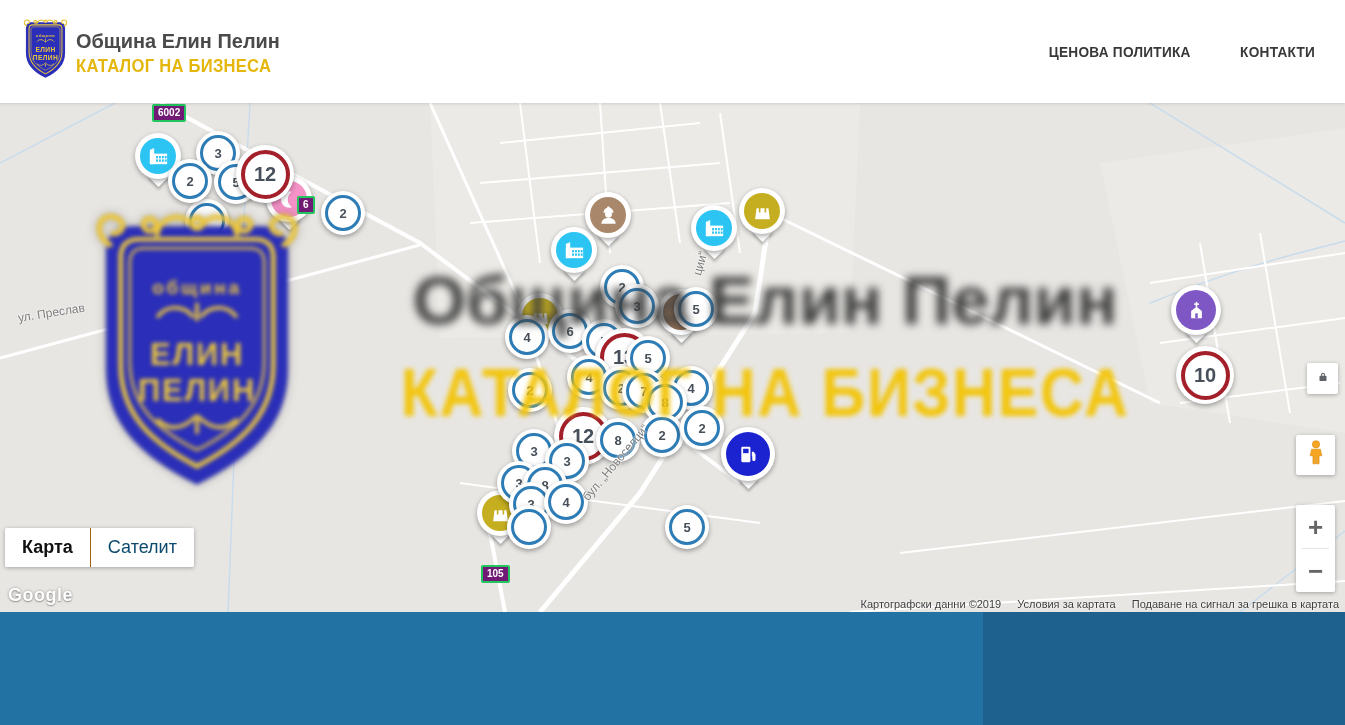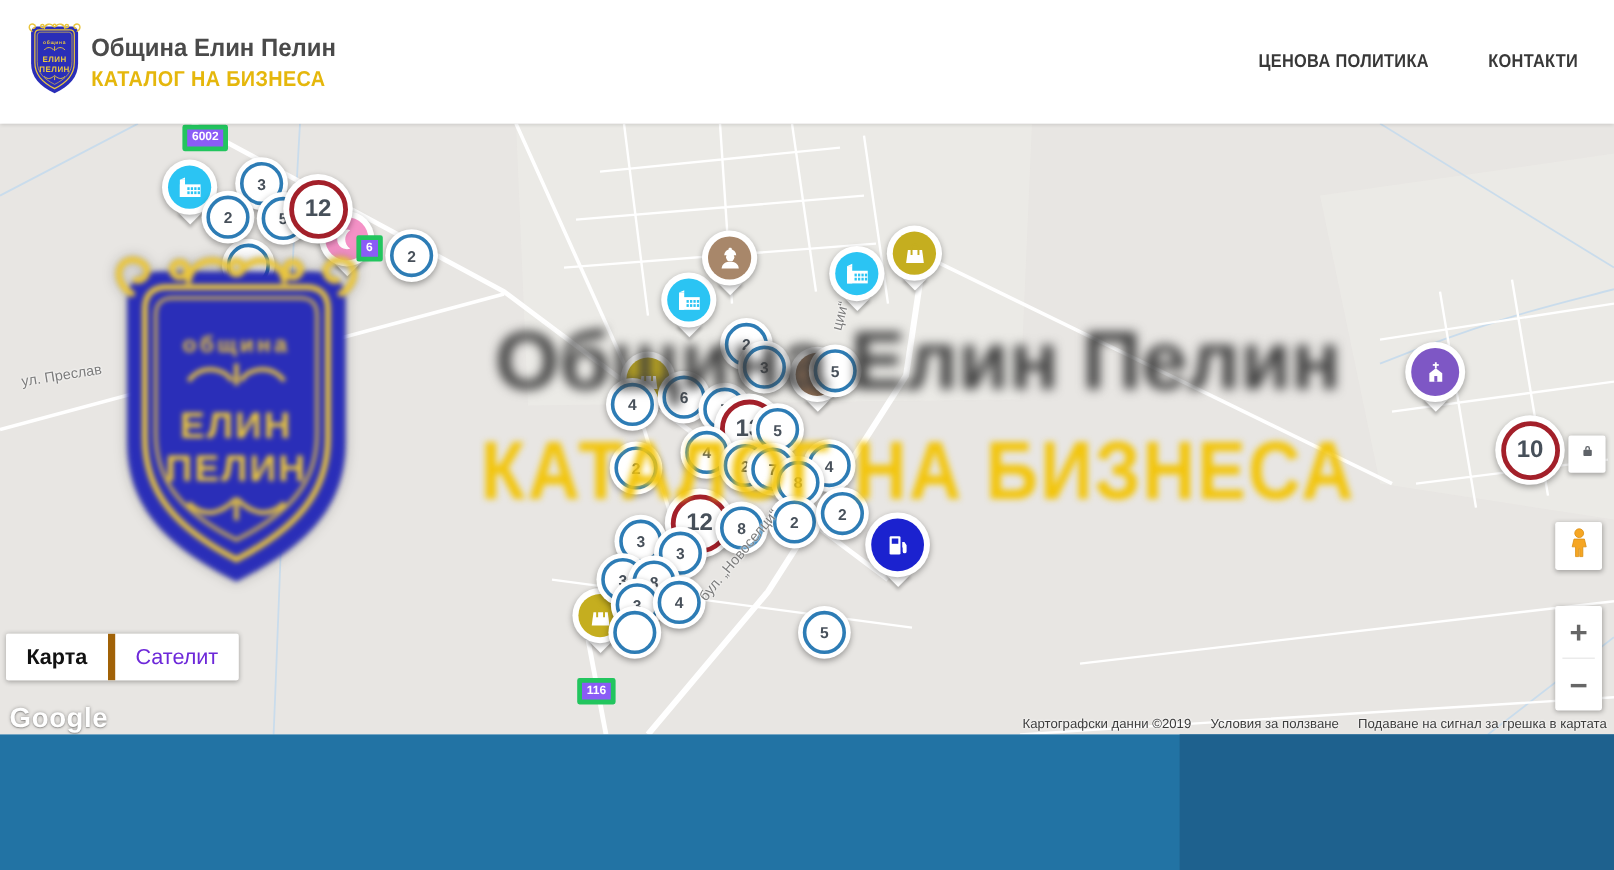--- a/index.html
+++ b/index.html
@@ -16,21 +16,21 @@
               transform:scaleX(.92);transform-origin:0 0;white-space:nowrap;letter-spacing:.3px;}
   #main-nav{position:absolute;right:25px;top:0;height:103px;display:flex;align-items:center;gap:34px;}
   #main-nav a{text-decoration:none;color:#383838;font-size:15.5px;font-weight:bold;white-space:nowrap;}
   #main-nav a span{display:inline-block;transform:scaleX(.88);transform-origin:center;letter-spacing:.3px;}
 
   
   #map{position:absolute;left:0;top:103px;width:1345px;height:509px;background:#e8e6e3;z-index:0;}
   #map-roads{position:absolute;left:0;top:0;}
   .street-label{position:absolute;z-index:2;font-size:12px;color:#7c7c7c;white-space:nowrap;
                 text-shadow:0 0 2px #fff,0 0 2px #fff;}
-  .road-badge{position:absolute;z-index:2;background:#8b5cf6;border:4px solid #22c55e;border-radius:2px;
+  .road-badge{position:absolute;z-index:2;background:#701a75;border:2px solid #22c55e;border-radius:2px;
               color:#fff;font-size:10px;font-weight:bold;padding:1px 4px;line-height:12px;}
 
   
   #markers{position:absolute;left:0;top:0;width:1345px;height:725px;z-index:6;pointer-events:none;}
   .cluster{position:absolute;width:44px;height:44px;margin:-22px 0 0 -22px;background:#fff;border-radius:50%;
            box-shadow:0 2px 5px rgba(0,0,0,.35);display:flex;align-items:center;justify-content:center;
            pointer-events:auto;cursor:pointer;}
   .cluster .ring{width:30px;height:30px;border:3px solid #2d7cb5;border-radius:50%;
            display:flex;align-items:center;justify-content:center;
            font-size:13px;font-weight:bold;color:#47505a;}
@@ -50,22 +50,22 @@
             font-size:69px;font-weight:bold;color:#3d3d3d;filter:blur(4.5px);white-space:nowrap;line-height:1;}
   #wm-line2{position:absolute;left:335px;top:358px;width:860px;text-align:center;white-space:nowrap;line-height:1;
             font-size:69px;font-weight:bold;color:#f2c50d;filter:blur(2.6px);}
   #wm-line2 span{display:inline-block;transform:scaleX(.88);transform-origin:center;letter-spacing:2px;}
 
   
   .gctl{position:absolute;z-index:20;}
   #maptype{left:5px;top:528px;display:flex;box-shadow:0 1px 4px rgba(0,0,0,.3);border-radius:2px;overflow:hidden;}
   #maptype .mt{background:#fff;height:39px;display:flex;align-items:center;padding:0 17px;font-size:18px;cursor:pointer;}
   #maptype .mt.active{font-weight:bold;color:#111;}
-  #maptype .mt.inactive{color:#6d28d9;border-left:6px solid #a16207;text-align:right;}
-  #glogo{left:8px;top:585px;font-size:23px;font-weight:bold;color:#fff;letter-spacing:.5px;cursor:pointer;
+  #maptype .mt.inactive{color:#0c4a6e;border-left:1px solid #a16207;text-align:right;}
+  #glogo{left:8px;top:585px;font-size:18px;font-weight:bold;color:#fff;letter-spacing:.5px;cursor:pointer;
          text-shadow:0 0 3px rgba(0,0,0,.35),0 1px 1px rgba(0,0,0,.25);}
   #attribution{right:6px;top:598px;display:flex;gap:16px;font-size:11px;color:#3c3c3c;
                text-shadow:0 0 2px #fff,0 0 2px #fff;}
   #attribution .attr{white-space:nowrap;}
   #attribution .link{cursor:pointer;}
   #lock-ctl{left:1307px;top:363px;width:31px;height:31px;background:#fff;border-radius:2px;
             box-shadow:0 1px 4px rgba(0,0,0,.3);display:flex;align-items:center;justify-content:center;cursor:pointer;}
   #pegman-ctl{left:1296px;top:435px;width:39px;height:40px;background:#fff;border-radius:2px;
             box-shadow:0 1px 4px rgba(0,0,0,.3);display:flex;align-items:center;justify-content:center;cursor:pointer;}
   #zoom-ctl{left:1296px;top:505px;width:39px;height:87px;background:#fff;border-radius:2px;
@@ -108,21 +108,21 @@
       </g>
     </svg>
   </div>
 
   <div id="markers">
       <span class="street-label" style="left:18px;top:311px;transform:rotate(-9deg);transform-origin:0 50%;">ул. Преслав</span>
       <span class="street-label" style="left:585px;top:492px;transform:rotate(-50deg);transform-origin:0 50%;">бул. „Новоселци“</span>
       <span class="street-label" style="left:697px;top:268px;transform:rotate(-75deg);transform-origin:0 50%;">ции“</span>
       <span class="road-badge" style="left:152px;top:104px;">6002</span>
       <span class="road-badge" style="left:297px;top:196px;">6</span>
-      <span class="road-badge" style="left:481px;top:565px;">116</span>
+      <span class="road-badge" style="left:481px;top:565px;">105</span>
       <div class="pin" style="left:266px;top:176px;width:46px;height:46px;">
       <div class="tail"></div>
       <div class="disc-outer"></div>
       <div class="disc" style="background:#f491c6;">
           <svg width="23" height="23" viewBox="0 0 24 24">
             <path fill="#fff" d="M14.5 4a8.5 8.5 0 1 0 0 16 9.5 9.5 0 0 1 0-16z"></path>
           </svg>
         </div>
     </div>
       <div class="pin" style="left:517px;top:293px;width:46px;height:46px;">
@@ -421,21 +421,21 @@
       <div class="cluster" style="left:529px;top:527px;">
         <div class="ring">
           <span></span>
         </div>
       </div>
       <div class="cluster" style="left:687px;top:527px;">
         <div class="ring">
           <span>5</span>
         </div>
       </div>
-      <div class="cluster big" style="left:1275px;top:375px;">
+      <div class="cluster big" style="left:1205px;top:375px;">
         <div class="ring">
           <span>10</span>
         </div>
       </div>
     </div>
 
   <div id="watermark">
     <div id="wm-shield"><svg width="218" viewBox="0 0 120 156" xmlns="http://www.w3.org/2000/svg">
     <path d="M10 22 C10 12 16 8 26 8 H94 C104 8 110 12 110 22 V86 C110 116 92 134 60 150 C28 134 10 116 10 86 Z" fill="#2a2eb8"></path>
     <g stroke="#e9c53e" stroke-width="3" fill="none" stroke-linecap="round">
@@ -462,21 +462,21 @@
     <div id="wm-line2"><span>КАТАЛОГ НА БИЗНЕСА</span></div>
   </div>
 
   <div id="maptype" class="gctl">
     <div class="mt active">Карта</div>
     <div class="mt inactive">Сателит</div>
   </div>
   <div id="glogo" class="gctl">Google</div>
   <div id="attribution" class="gctl">
       <span class="attr ">Картографски данни ©2019</span>
-      <span class="attr link">Условия за ползване</span>
+      <span class="attr link">Условия за картата</span>
       <span class="attr link">Подаване на сигнал за грешка в картата</span>
     </div>
   <div id="lock-ctl" class="gctl">
     <span>
       <svg width="14" height="14" viewBox="0 0 24 24">
           <g fill="#5f6368">
             <rect x="6" y="10" width="12" height="9" rx="1.5"></rect>
             <path d="M8.5 10V8a3.5 3.5 0 0 1 7 0v2h-2V8a1.5 1.5 0 0 0-3 0v2z"></path>
           </g>
         </svg>

